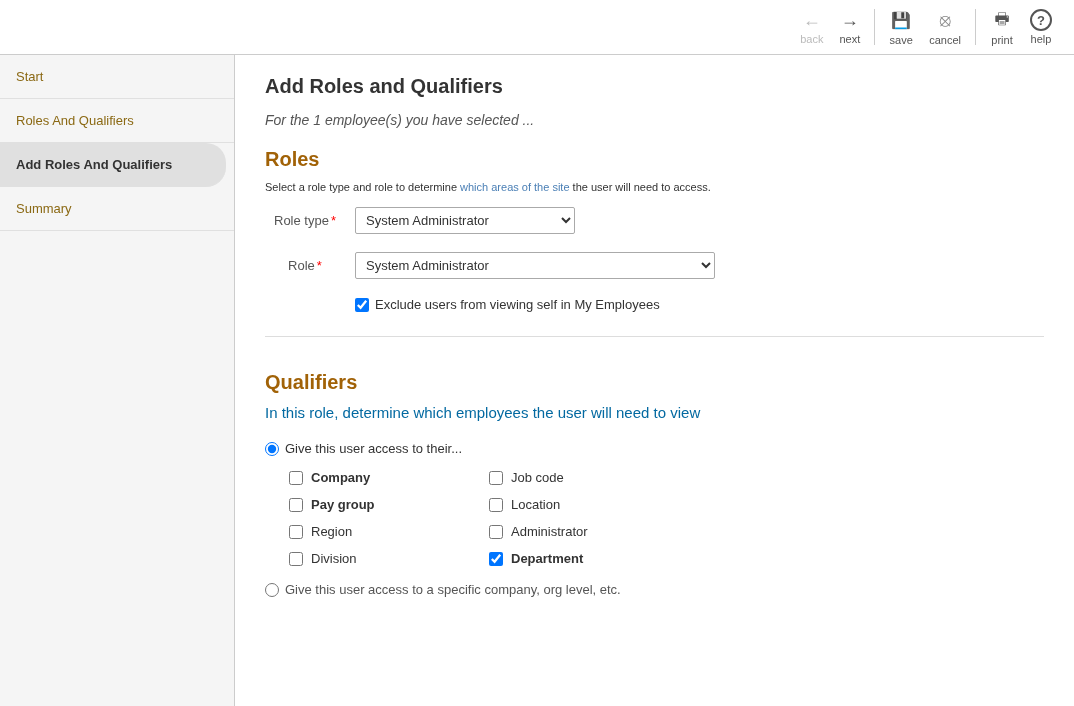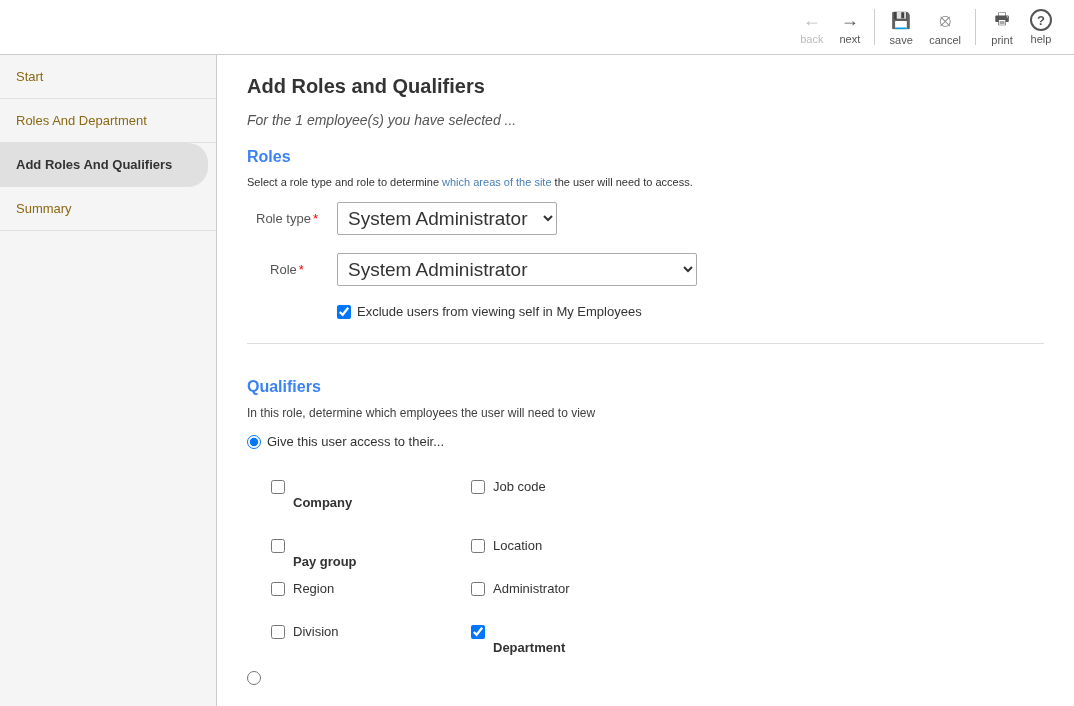--- a/index.html
+++ b/index.html
@@ -58,21 +58,21 @@
     .toolbar-btn.disabled { color: #bbb; }
     .toolbar-btn.disabled .icon-arrow { color: #bbb; }
 
     .main-layout {
       display: flex;
       flex: 1;
       overflow: hidden;
     }
 
     .sidebar {
-      width: 217px;
+      width: 235px;
       border-right: 1px solid #ccc;
       background: #f5f5f5;
       padding: 0;
       flex-shrink: 0;
     }
 
     .sidebar-item {
       padding: 14px 16px;
       cursor: pointer;
       color: #333;
@@ -105,23 +105,23 @@
     }
 
     .subtitle {
       font-style: italic;
       color: #555;
       margin-bottom: 20px;
       font-size: 14px;
     }
 
     .section-title {
-      font-size: 16px;
+      font-size: 20px;
       font-weight: bold;
-      color: #3b82f6;
+      color: #a16207;
       margin-bottom: 10px;
     }
 
     .section-desc {
       color: #333;
       margin-bottom: 14px;
       font-size: 11px;
     }
 
     .form-row {
@@ -139,21 +139,21 @@
       flex-shrink: 0;
     }
 
     .required-dot {
       color: red;
       margin-left: 2px;
     }
 
     select {
       padding: 4px 6px;
-      font-size: 19px;
+      font-size: 13px;
       border: 1px solid #aaa;
       border-radius: 2px;
       background: #fff;
       color: #333;
     }
 
     .role-type-select {
       width: 220px;
     }
 
@@ -177,23 +177,23 @@
       color: #333;
     }
 
     .qualifiers-section {
       margin-top: 24px;
       border-top: 1px solid #ddd;
       padding-top: 34px;
     }
 
     .qual-desc {
-      color: #404040;
-      margin-bottom: 14px;
-      font-size: 12px;
+      color: #0369a1;
+      margin-bottom: 20px;
+      font-size: 15px;
     }
 
     .radio-row {
       display: flex;
       align-items: center;
       gap: 6px;
       margin-bottom: 14px;
       font-size: 13px;
     }
 
@@ -206,21 +206,21 @@
       margin-bottom: 16px;
     }
 
     .qual-item {
       display: flex;
       align-items: center;
       gap: 8px;
       font-size: 13px;
     }
 
-    .qual-item.bold-label label { font-weight: bold; margin-top: 32px; }
+    .qual-item.bold-label label { font-weight: bold; }
 
     .radio-row2 {
       display: flex;
       align-items: center;
       gap: 6px;
       font-size: 13px;
       color: #555;
     }
 
     input[type="checkbox"] {
@@ -273,21 +273,21 @@
   </div>
 </div>
 
 <div class="main-layout">
 
   <div class="sidebar">
     <div class="sidebar-item link">
       <span>Start</span>
     </div>
     <div class="sidebar-item link">
-      <span>Roles And Department</span>
+      <span>Roles And Qualifiers</span>
     </div>
     <div class="sidebar-item active">
       <span>Add Roles And Qualifiers</span>
     </div>
     <div class="sidebar-item link">
       <span>Summary</span>
     </div>
   </div>
 
   <div class="content">
@@ -367,16 +367,17 @@
           <label for="qchk-division">Division</label>
         </div>
         <div class="qual-item bold-label">
           <input type="checkbox" id="qchk-department" checked="" style="">
           <label for="qchk-department" style="font-weight:bold;">Department</label>
         </div>
       </div>
 
       <div class="radio-row2">
         <input type="radio" id="radio2" name="qual-access" style="">
+        <label for="radio2">Give this user access to a specific company, org level, etc.</label>
       </div>
     </div>
   </div>
 </div>
 
 </body></html>

